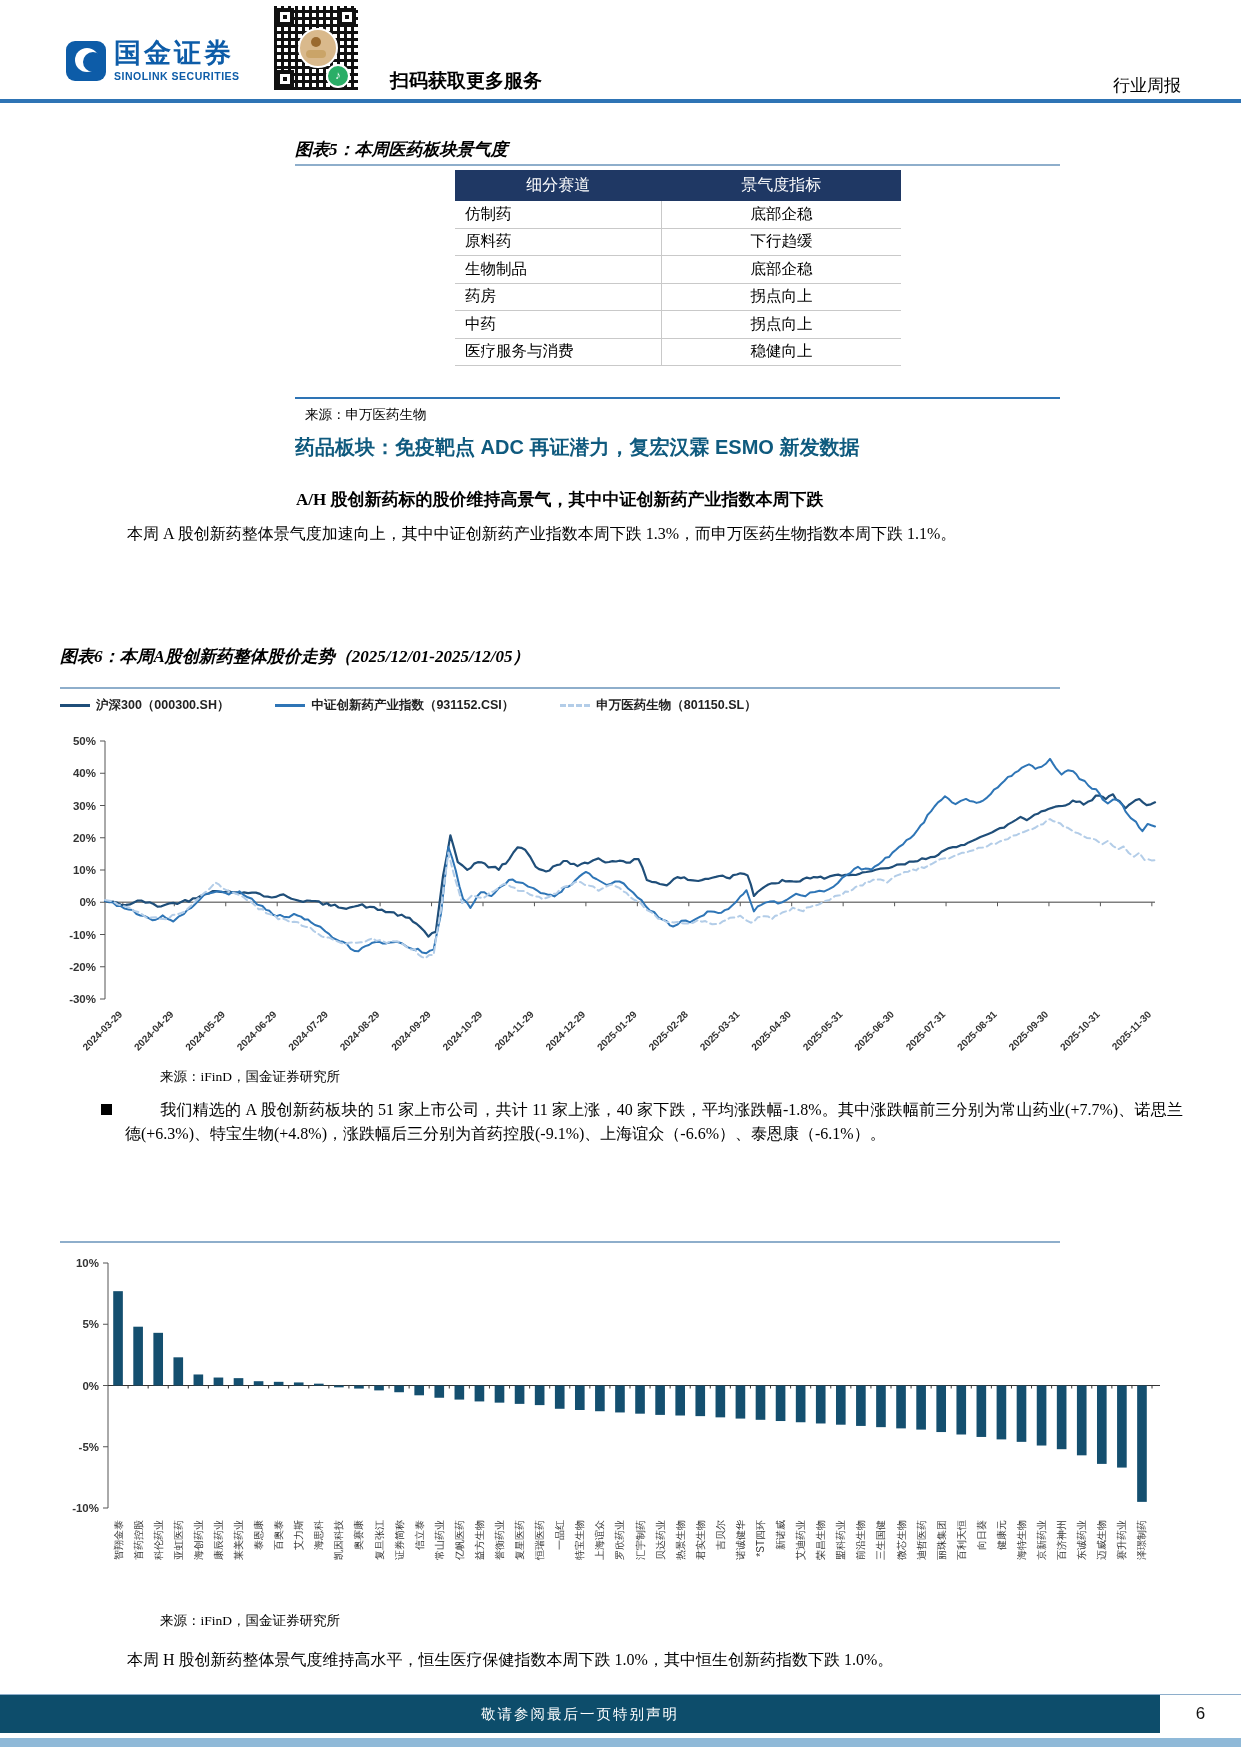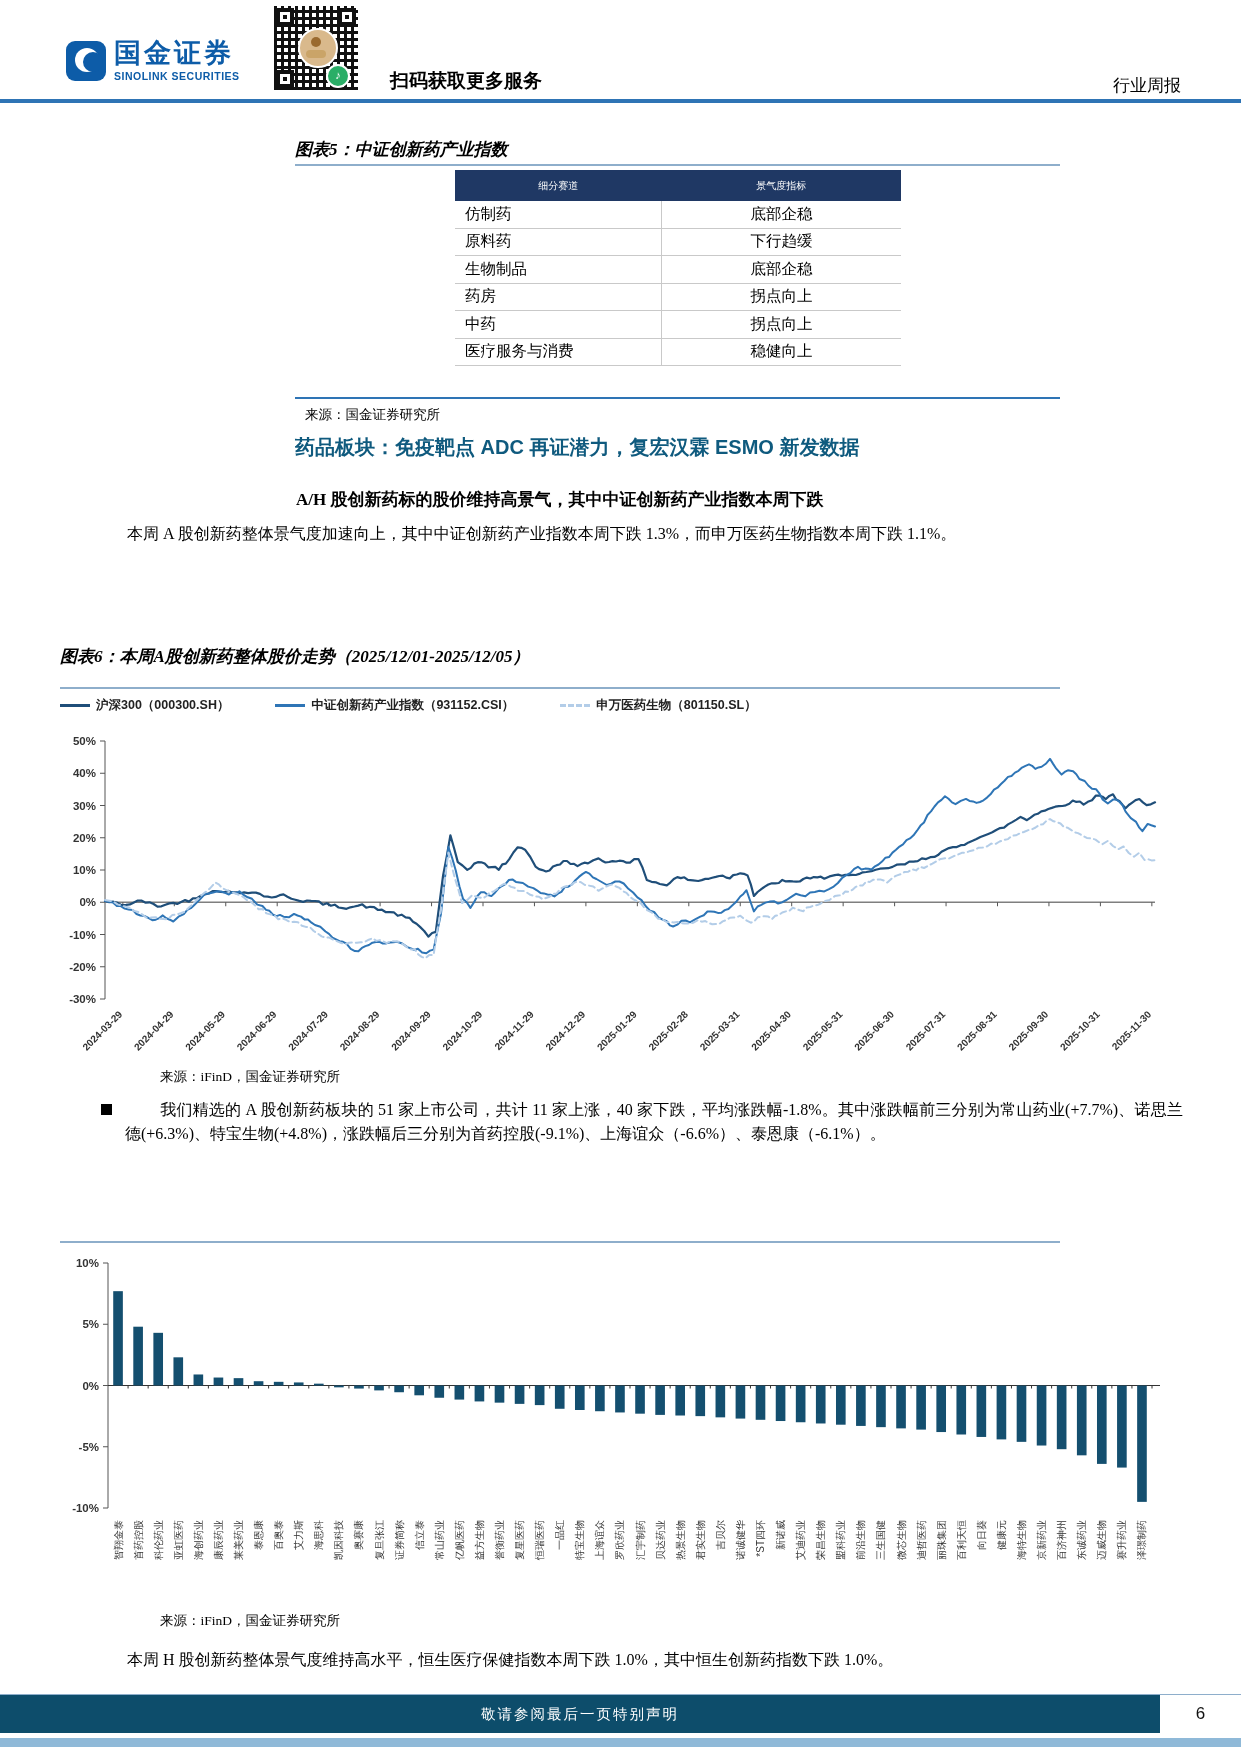--- a/index.html
+++ b/index.html
@@ -29,21 +29,21 @@
   .scan-txt{position:absolute;left:390px;top:68px;font-family:"Liberation Sans",sans-serif;
       font-weight:bold;font-size:19px;color:#000;}
   .hdr-right{position:absolute;right:60px;top:74px;font-size:17px;color:#000;}
   
   .figcap{position:absolute;font-weight:bold;font-style:italic;font-size:17px;color:#000;}
   .cap-rule{position:absolute;height:2px;background:#8eaecb;}
   .src{position:absolute;font-size:13.5px;color:#000;}
   
   .t5{position:absolute;left:455px;top:170px;width:446px;border-collapse:collapse;
       font-size:15.5px;font-family:"Liberation Serif",serif;}
-  .t5 th{background:#1f3864;color:#fff;font-weight:normal;height:29px;font-size:10px;}
+  .t5 th{background:#1f3864;color:#fff;font-weight:normal;height:29px;font-size:16px;}
   .t5 td{height:24.5px;border-bottom:1px solid #c9c9c9;}
   .t5 td:first-child{border-right:1px solid #c9c9c9;padding-left:10px;width:195px;}
   .t5 td:last-child{text-align:center;}
   
   .sec-head{position:absolute;left:295px;top:434px;font-family:"Liberation Sans",sans-serif;
       font-weight:bold;font-size:20px;color:#0f5a7e;}
   .sec-sub{position:absolute;left:296px;top:488px;font-weight:bold;font-size:17px;color:#000;}
   .para{position:absolute;font-size:16px;line-height:1.5;text-align:justify;color:#000;}
   .bullet-sq{position:absolute;left:101px;top:1104px;width:11px;height:11px;background:#000;}
   
@@ -87,21 +87,21 @@
           <i></i>
           <s></s>
         </div>
       <div class="wx">♪</div>
     </div>
     <div class="scan-txt">扫码获取更多服务</div>
     <div class="hdr-right">行业周报</div>
   </div>
   <div class="hdr-rule"></div>
 
-  <div class="figcap" style="left:295px;top:138px;">图表5：中证创新药产业指数</div>
+  <div class="figcap" style="left:295px;top:138px;">图表5：本周医药板块景气度</div>
   <div class="cap-rule" style="left:295px;top:164px;width:765px;"></div>
   <table class="t5">
     <thead>
       <tr>
         <th>细分赛道</th>
         <th>景气度指标</th>
       </tr>
     </thead>
     <tbody id="t5-body">
         <tr>
@@ -124,21 +124,21 @@
           <td>中药</td>
           <td>拐点向上</td>
         </tr>
         <tr>
           <td>医疗服务与消费</td>
           <td>稳健向上</td>
         </tr>
       </tbody>
   </table>
   <div class="cap-rule" style="left:295px;top:397px;width:765px;background:#2e74b5;height:2px;"></div>
-  <div class="src" style="left:305px;top:406px;">来源：国金证券研究所</div>
+  <div class="src" style="left:305px;top:406px;">来源：申万医药生物</div>
 
   <div class="sec-head">药品板块：免疫靶点 ADC 再证潜力，复宏汉霖 ESMO 新发数据</div>
   <div class="sec-sub">A/H 股创新药标的股价维持高景气，其中中证创新药产业指数本周下跌</div>
   <div class="para" style="left:95px;top:522px;width:1086px;text-indent:2em;">本周 A 股创新药整体景气度加速向上，其中中证创新药产业指数本周下跌 1.3%，而申万医药生物指数本周下跌 1.1%。</div>
 
   <div class="figcap" style="left:60px;top:645px;">图表6：本周A股创新药整体股价走势（2025/12/01-2025/12/05）</div>
   <div class="cap-rule" style="left:60px;top:687px;width:1000px;"></div>
   <div class="legend" id="legend6">
       <div class="li">
         <span class="sw" style="border-top-color: rgb(31, 78, 121);"></span>

